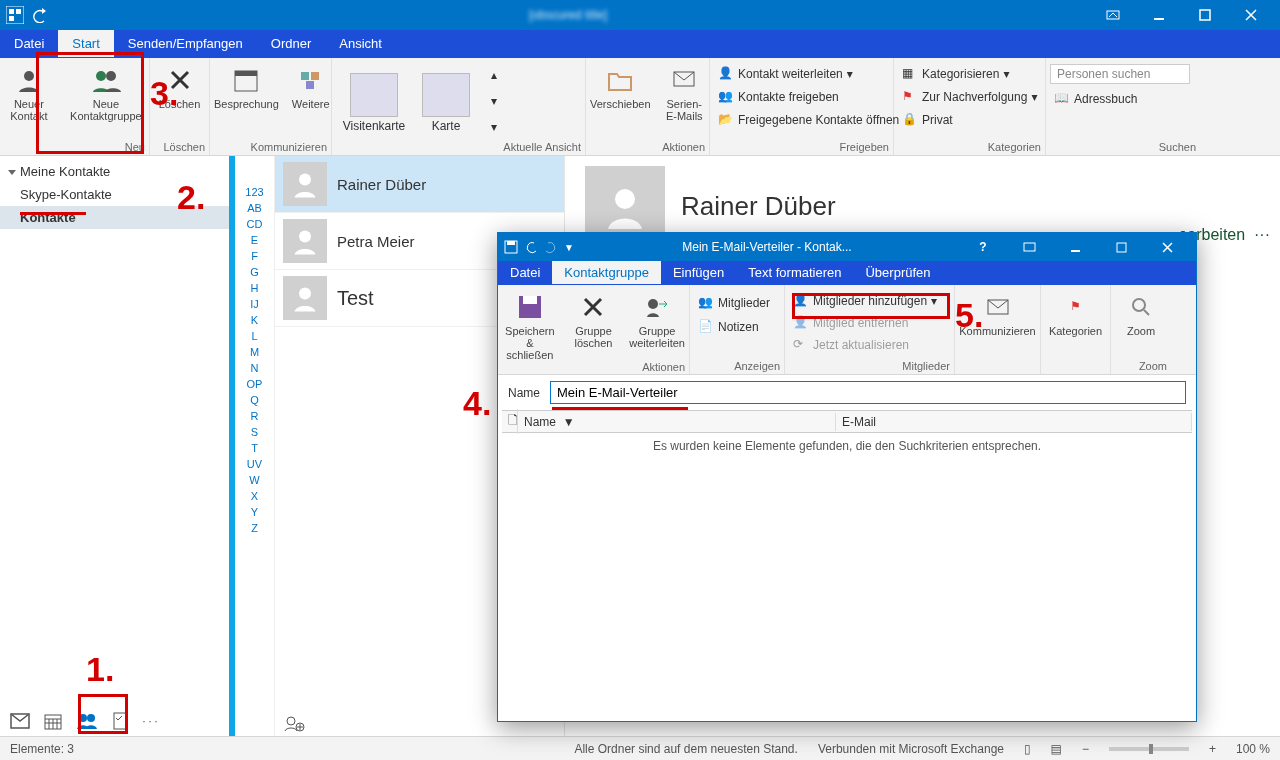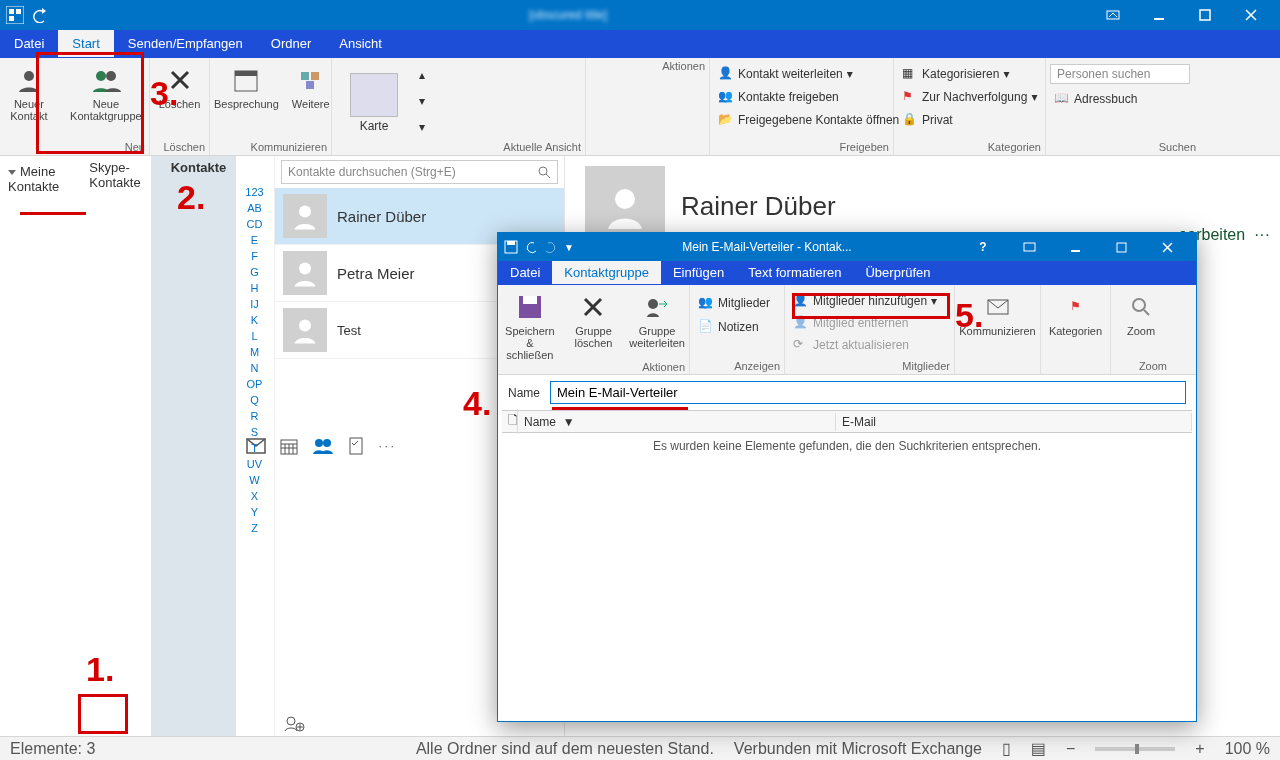--- a/index.html
+++ b/index.html
@@ -22,40 +22,40 @@
 .bigbtn{display:flex;flex-direction:column;align-items:center;justify-content:flex-start;width:56px;padding-top:4px;text-align:center;line-height:1.1}
 .bigbtn .ic{width:32px;height:32px;margin-bottom:2px;display:flex;align-items:center;justify-content:center}
 .bigbtn .lbl{font-size:11px;color:#444}
 .smbtn{display:flex;align-items:center;gap:4px;padding:2px 4px;font-size:12px;white-space:nowrap}
 .smbtn .ic{width:16px;height:16px;display:inline-block}
 .viewbtn{width:68px;text-align:center;padding-top:4px}
 .viewbtn.active{background:#cde6f7;border:1px solid #7fb8e0}
 .viewbtn .thumb{width:48px;height:44px;background:#dde;border:1px solid #bbb;margin:0 auto 2px}
 .searchbox{border:1px solid #ccc;display:flex;align-items:center;padding:2px 6px;font-size:12px;background:#fff;color:#888}
 .body{display:flex;height:calc(760px - 30px - 28px - 98px - 24px);position:relative}
-.nav{width:235px;border-right:4px solid #0ea5e9;display:flex;flex-direction:row}
+.nav{width:235px;border-right:6px solid #0ea5e9;display:flex;flex-direction:column}
 .navhdr{padding:8px 10px 4px 8px;font-size:13px;color:#333}
 .navhdr .chev{display:inline-block;width:0;height:0;border-top:5px solid #666;border-left:4px solid transparent;border-right:4px solid transparent;margin-right:4px;vertical-align:middle}
 .navitem{padding:4px 10px 4px 20px;font-size:13px}
 .navitem.sel{background:#dde5ec;font-weight:bold}
 .navspacer{flex:1}
 .navicons{display:flex;gap:14px;padding:6px 10px;align-items:center;color:#555}
 .alpha{width:40px;border-right:1px solid #eee;display:flex;flex-direction:column;align-items:center;padding-top:30px;gap:4px;color:#0173c7;font-size:11px}
 .listpane{width:290px;border-right:1px solid #e5e5e5;display:flex;flex-direction:column}
 .listpane .search{margin:4px 6px}
 .contact{display:flex;align-items:center;gap:10px;padding:6px 8px;border-bottom:1px solid #f0f0f0}
 .contact .avatar{width:44px;height:44px;background:#d0d0d0;display:flex;align-items:center;justify-content:center}
 .contact .avatar svg{width:30px;height:30px}
 .contact.sel{background:#cde6f7}
 .detail{flex:1;padding:10px 20px;position:relative}
 .detail .big{display:flex;align-items:center;gap:16px}
 .detail .bigav{width:80px;height:80px;background:#d0d0d0;display:flex;align-items:center;justify-content:center}
 .detail .name{font-size:26px;font-weight:300;color:#333}
 .detail .edit{position:absolute;top:70px;right:10px;font-size:16px;color:#14532d}
-.statusbar{height:24px;background:#f3f3f3;border-top:1px solid #d7d7d7;display:flex;align-items:center;padding:0 10px;font-size:16px;color:#555;gap:20px}
+.statusbar{height:24px;background:#f3f3f3;border-top:1px solid #d7d7d7;display:flex;align-items:center;padding:0 10px;font-size:12px;color:#555;gap:20px}
 .statusbar .spacer{flex:1}
 
 .child{position:absolute;left:497px;top:232px;width:700px;height:490px;background:#fff;border:1px solid #0173c7;box-shadow:0 6px 24px rgba(0,0,0,.4);z-index:50;display:flex;flex-direction:column}
 .child .titlebar{background:#0173c7;height:28px}
 .child .cribbon{height:90px;background:#f3f3f3;border-bottom:1px solid #d7d7d7;display:flex}
 .cfield{display:flex;align-items:center;padding:6px 10px;gap:6px}
 .cfield input{flex:1;border:1px solid #0078d7;padding:3px 6px;font-size:13px}
 .ctable{flex:1;border-top:1px solid #ccc;margin:0 4px 4px 4px;display:flex;flex-direction:column}
 .cthead{display:flex;background:#f7f7f7;border-bottom:1px solid #ccc;height:22px;font-size:12px;align-items:center}
 .cthead .col{border-right:1px solid #ddd;padding:2px 6px}
@@ -184,31 +184,55 @@
           </div>
           <div class="lbl">Weitere</div>
         </div>
     </div>
     <div class="glabel">Kommunizieren</div>
   </div>
   <div class="rgroup" style="width:254px">
     <div class="row" style="align-items:center;gap:4px;padding:4px">
       <div class="viewbtn">
           <div class="thumb"></div>
+          <div class="lbl">Visitenkarte</div>
+        </div>
+      <div class="viewbtn">
+          <div class="thumb"></div>
           <div class="lbl">Karte</div>
         </div>
       <div style="width:20px;display:flex;flex-direction:column;gap:12px;align-items:center;justify-content:center">
         <span>▴</span>
         <span>▾</span>
         <span>▾</span>
       </div>
     </div>
     <div class="glabel">Aktuelle Ansicht</div>
   </div>
   <div class="rgroup" style="width:124px">
+    <div class="row">
+      <div class="bigbtn" style="width:66px">
+          <div class="ic">
+            <svg width="26" height="24">
+              <path d="M2 6h8l2 3h12v13H2z" fill="none" stroke="#c96" stroke-width="2"></path>
+            </svg>
+          </div>
+          <div class="lbl">Verschieben</div>
+        </div>
+      <div class="bigbtn" style="width:50px">
+          <div class="ic">
+            <svg width="24" height="20">
+              <rect x="2" y="2" width="20" height="14" fill="none" stroke="#555"></rect>
+              <path d="M2 2l10 8 10-8" fill="none" stroke="#555"></path>
+            </svg>
+          </div>
+          <div class="lbl" style="white-space:pre-line">Serien-
+E-Mails</div>
+        </div>
+    </div>
     <div class="glabel">Aktionen</div>
   </div>
   <div class="rgroup" style="width:184px">
     <div class="row" style="flex-direction:column;gap:3px;padding-top:4px">
       <div class="smbtn"><span class="ic">👤</span><span>Kontakt weiterleiten</span> ▾</div>
       <div class="smbtn">
           <span class="ic">👥</span>
           <span>Kontakte freigeben</span>
         </div>
       <div class="smbtn">
@@ -299,31 +323,20 @@
       <span>S</span>
       <span>T</span>
       <span>UV</span>
       <span>W</span>
       <span>X</span>
       <span>Y</span>
       <span>Z</span>
     </div>
 
   <div class="listpane">
-    <div class="search">
-      <div class="searchbox" style="height:24px">
-        <span style="flex:1">Kontakte durchsuchen (Strg+E)</span>
-        <span>
-            <svg width="14" height="14">
-              <circle cx="6" cy="6" r="4" fill="none" stroke="#777"></circle>
-              <path d="M9 9l4 4" stroke="#777"></path>
-            </svg>
-          </span>
-      </div>
-    </div>
     <div id="contacts">
         <div class="contact sel">
           <div class="avatar">
             <svg viewBox="0 0 40 40">
               <circle cx="20" cy="14" r="8" fill="#fff"></circle>
               <path d="M6 38c2-10 26-10 28 0z" fill="#fff"></path>
             </svg>
           </div>
           <div style="font-size:15px">Rainer Düber</div>
         </div>
@@ -336,21 +349,21 @@
           </div>
           <div style="font-size:15px">Petra Meier</div>
         </div>
         <div class="contact">
           <div class="avatar">
             <svg viewBox="0 0 40 40">
               <circle cx="20" cy="14" r="8" fill="#fff"></circle>
               <path d="M6 38c2-10 26-10 28 0z" fill="#fff"></path>
             </svg>
           </div>
-          <div style="font-size:13px">Test</div>
+          <div style="font-size:20px">Test</div>
         </div>
       </div>
     <div style="flex:1"></div>
     <div style="padding:4px 8px">
         <svg width="22" height="18">
           <circle cx="8" cy="7" r="4" fill="none" stroke="#555"></circle>
           <path d="M2 17c1-4 11-4 12 0" fill="none" stroke="#555"></path>
           <circle cx="17" cy="13" r="4" fill="none" stroke="#555"></circle>
           <path d="M14 13h6M17 10v6" stroke="#555"></path>
         </svg>

